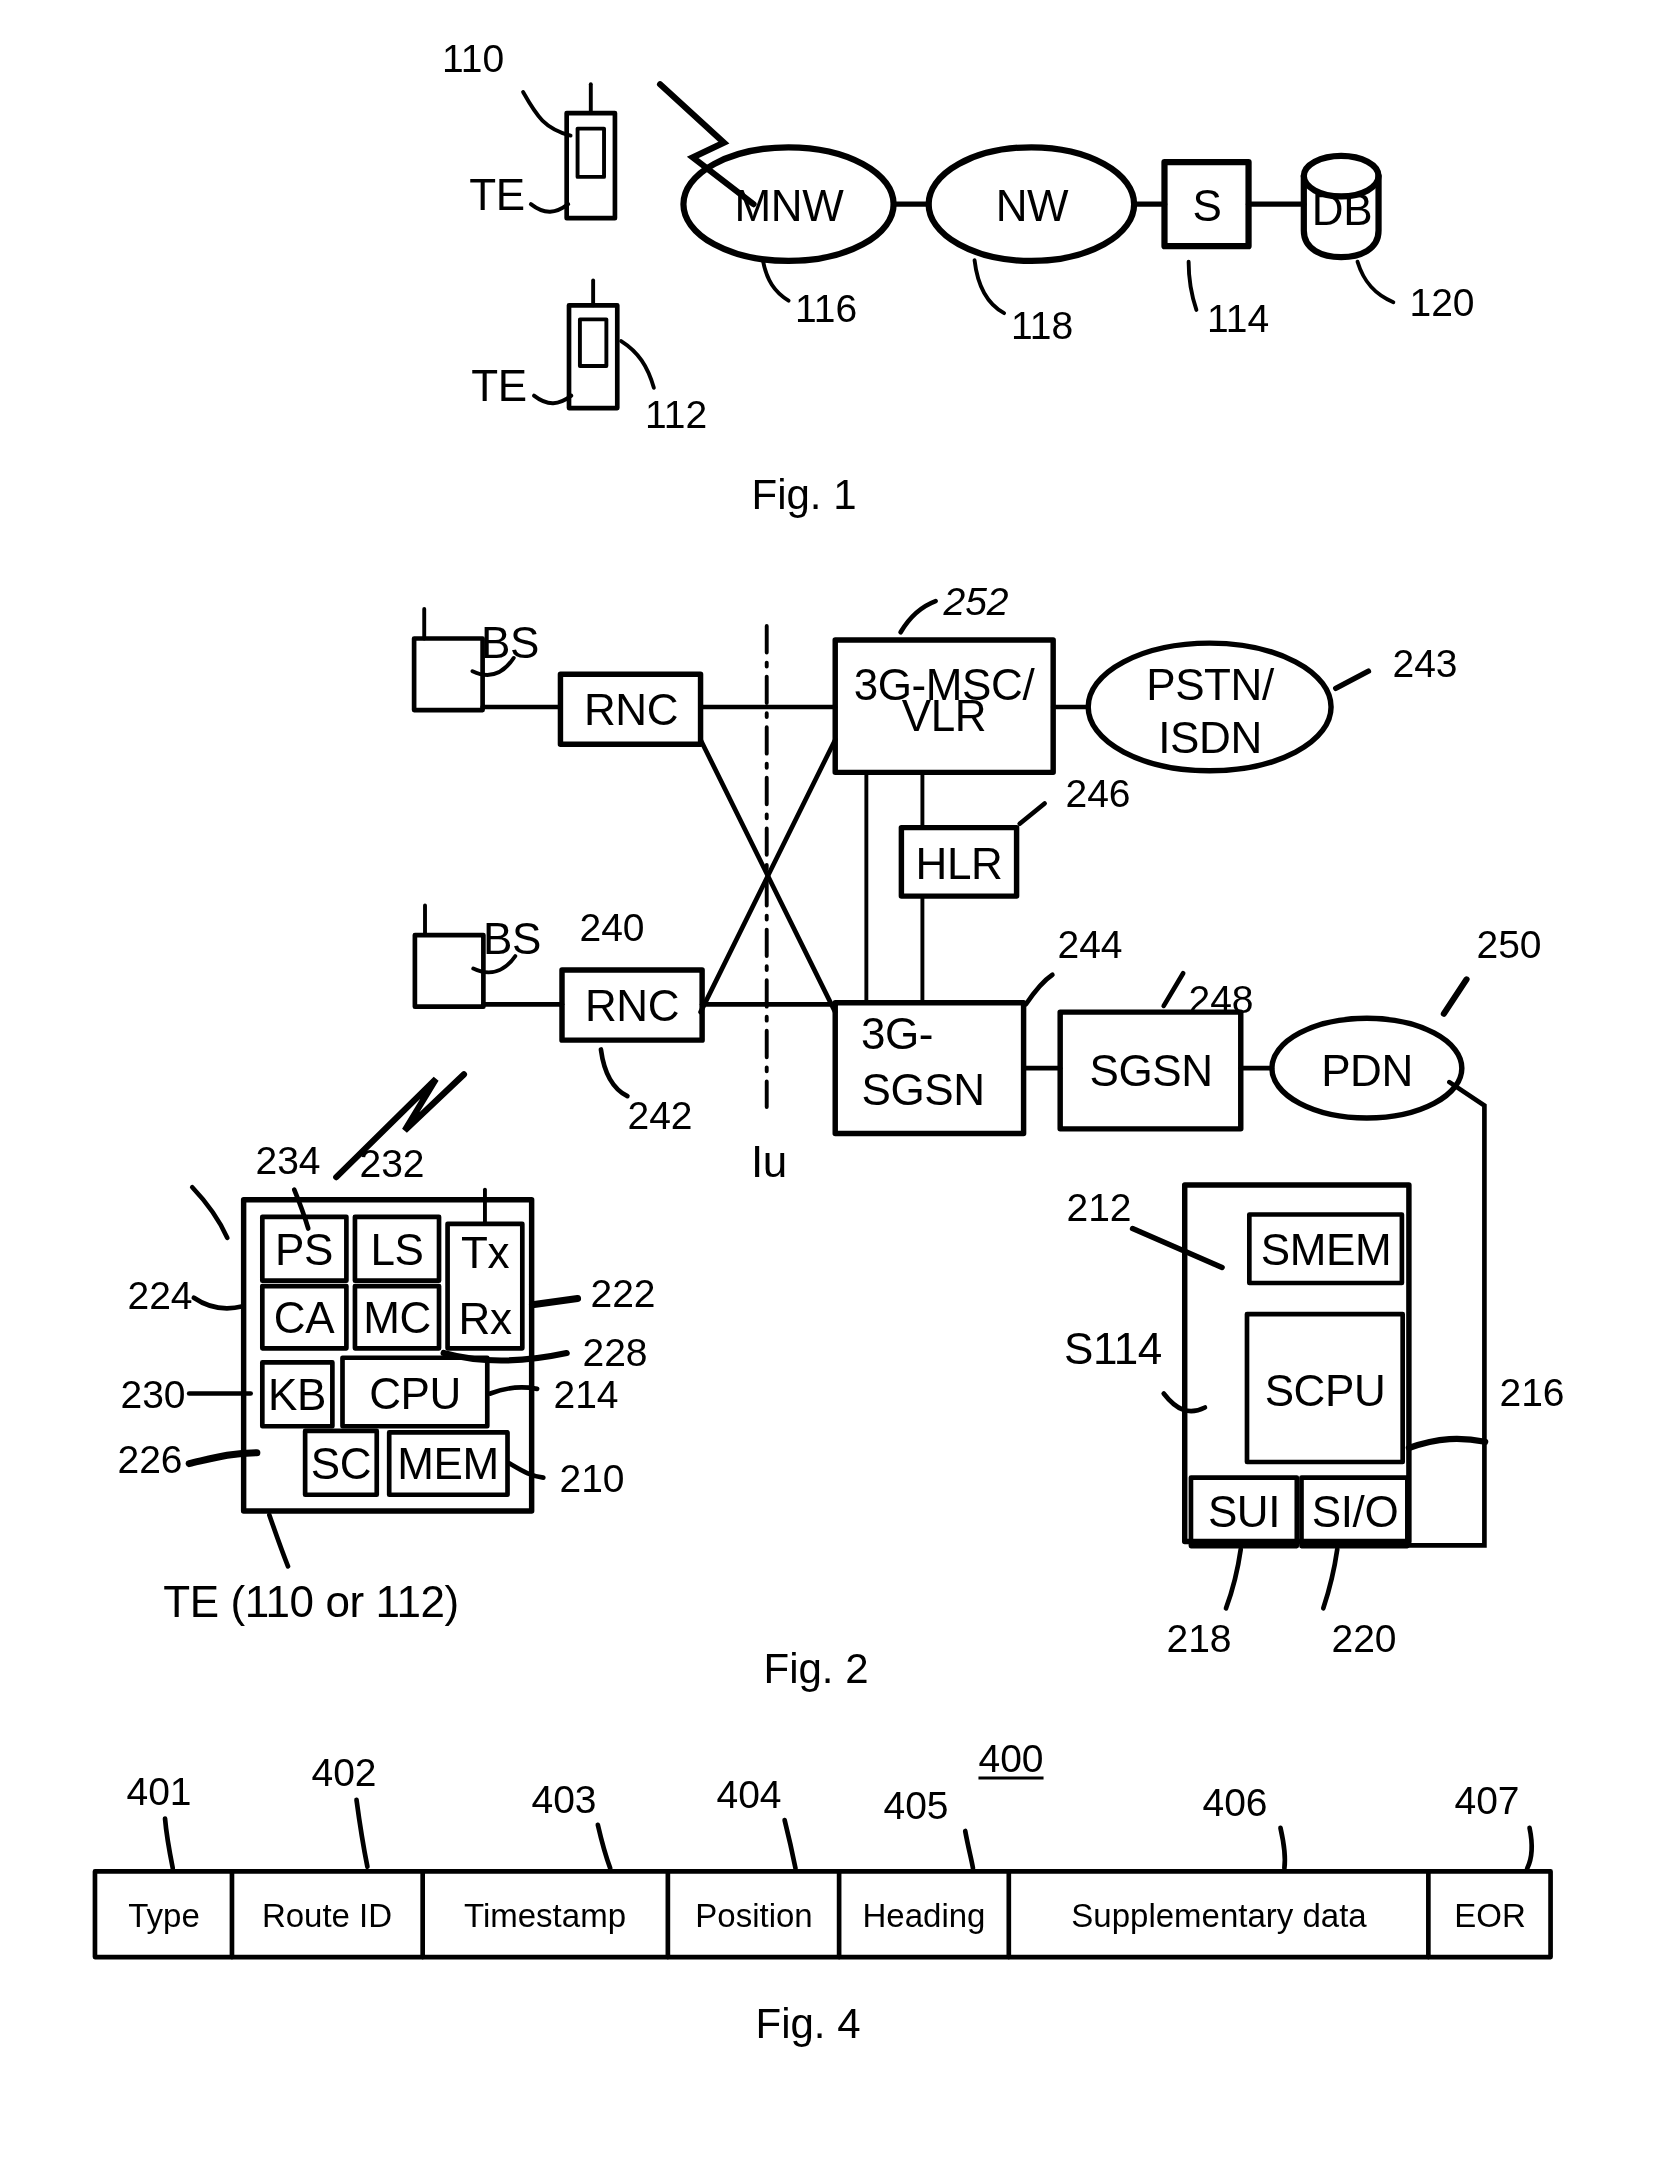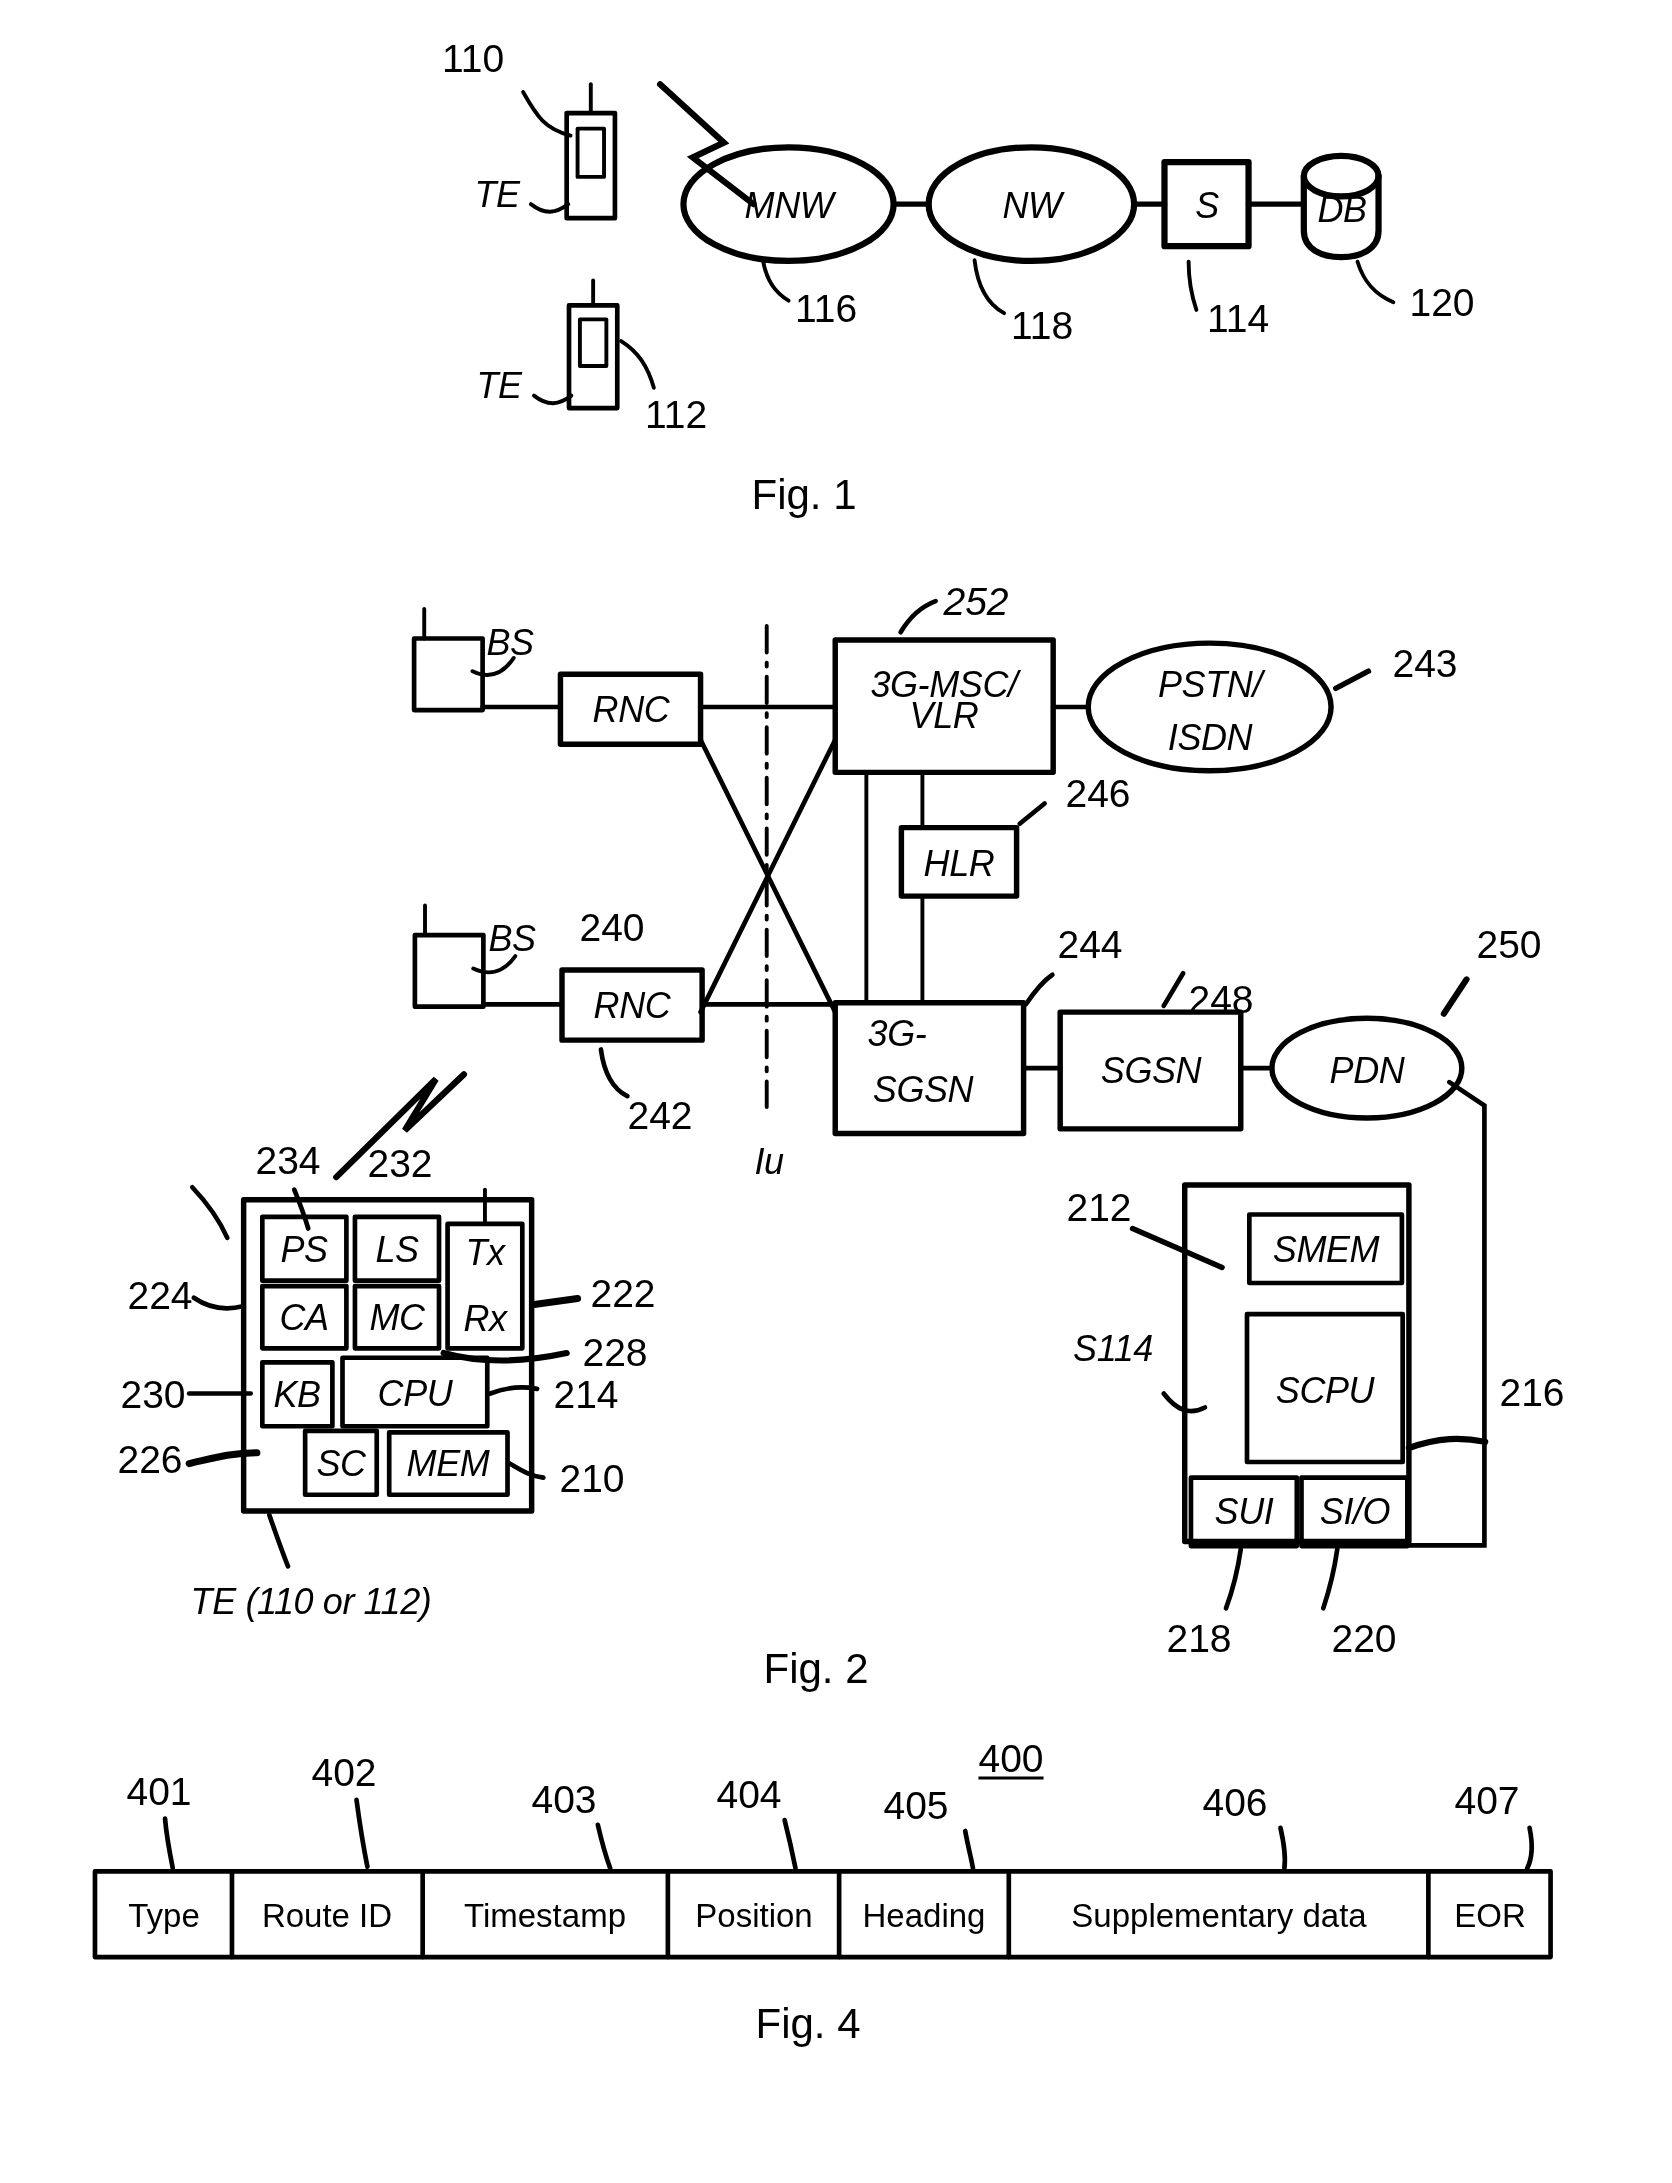--- a/index.html
+++ b/index.html
@@ -31,23 +31,22 @@
   
   .lbl {
     position: absolute;
     white-space: nowrap;
     line-height: 1;
     font-family: "Liberation Sans", sans-serif;
     color: #000;
     user-select: none;
   }
   .node-txt {
-    font-size: 36px;
+    font-size: 44px;
     letter-spacing: -0.4px;
-    font-style: italic;
   }
   .ref {
     font-size: 39px;
     letter-spacing: 0px;
   }
   .cap {
     font-size: 42px;
   }
   .tbl-txt {
     font-size: 33px;
@@ -299,21 +298,21 @@
 
   <div class="lbl node-txt centered" style="left:1151px; top:1071px;">SGSN</div>
   <div class="lbl ref centered" style="left:1221px; top:987px;margin-top:12px;">248</div>
 
   <div class="lbl node-txt centered" style="left:1367px; top:1071px;">PDN</div>
   <div class="lbl ref centered" style="left:1509px; top:944px;">250</div>
 
   <div class="lbl node-txt centered" style="left:769px; top:1162px;">Iu</div>
 
   <div class="lbl ref centered" style="left:288px; top:1160px;">234</div>
-  <div class="lbl ref centered" style="left:400px; top:1163px;">232</div>
+  <div class="lbl ref centered" style="left:392px; top:1163px;">232</div>
   <div class="lbl ref centered" style="left:160px; top:1295px;">224</div>
   <div class="lbl ref centered" style="left:623px; top:1293px;">222</div>
   <div class="lbl ref centered" style="left:615px; top:1352px;">228</div>
   <div class="lbl ref centered" style="left:153px; top:1394px;text-align:center;">230</div>
   <div class="lbl ref centered" style="left:586px; top:1394px;">214</div>
   <div class="lbl ref centered" style="left:150px; top:1459px;">226</div>
   <div class="lbl ref centered" style="left:592px; top:1478px;">210</div>
 
   <div class="lbl node-txt centered" style="left:304px; top:1250px;">PS</div>
   <div class="lbl node-txt centered" style="left:397px; top:1250px;">LS</div>

